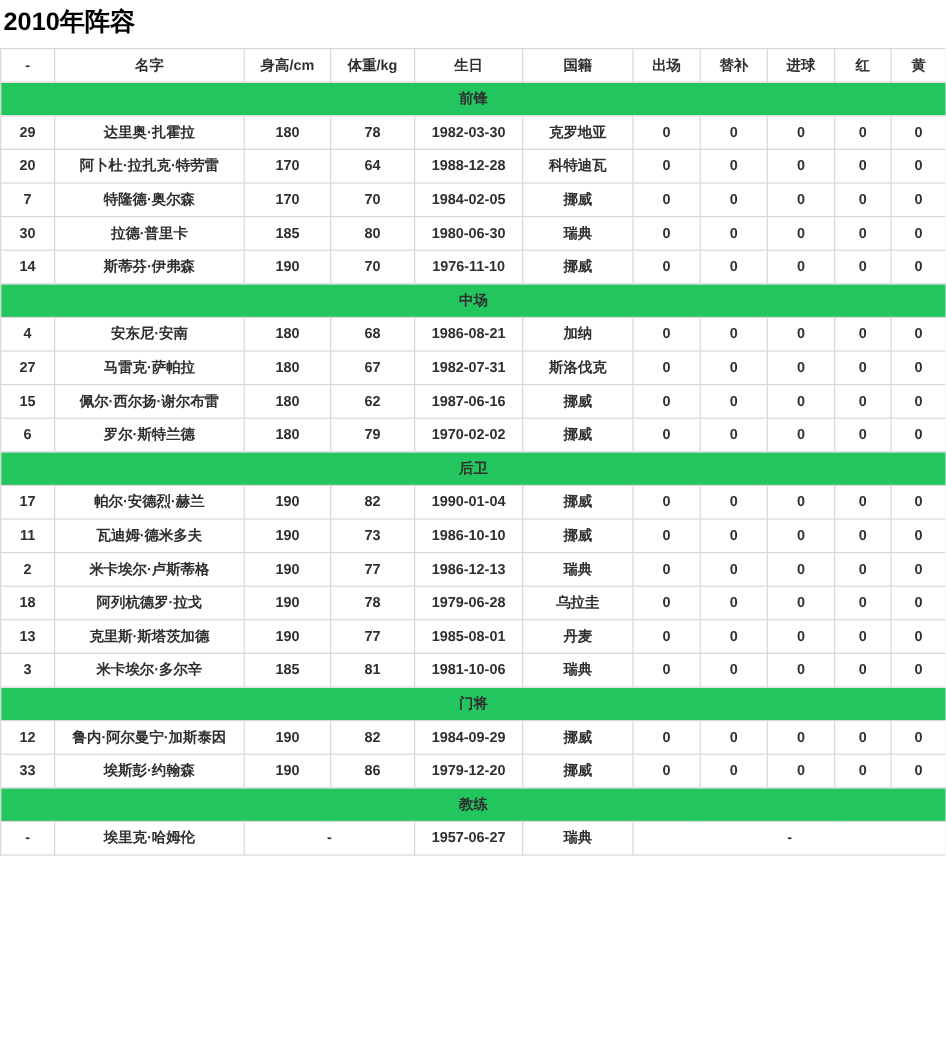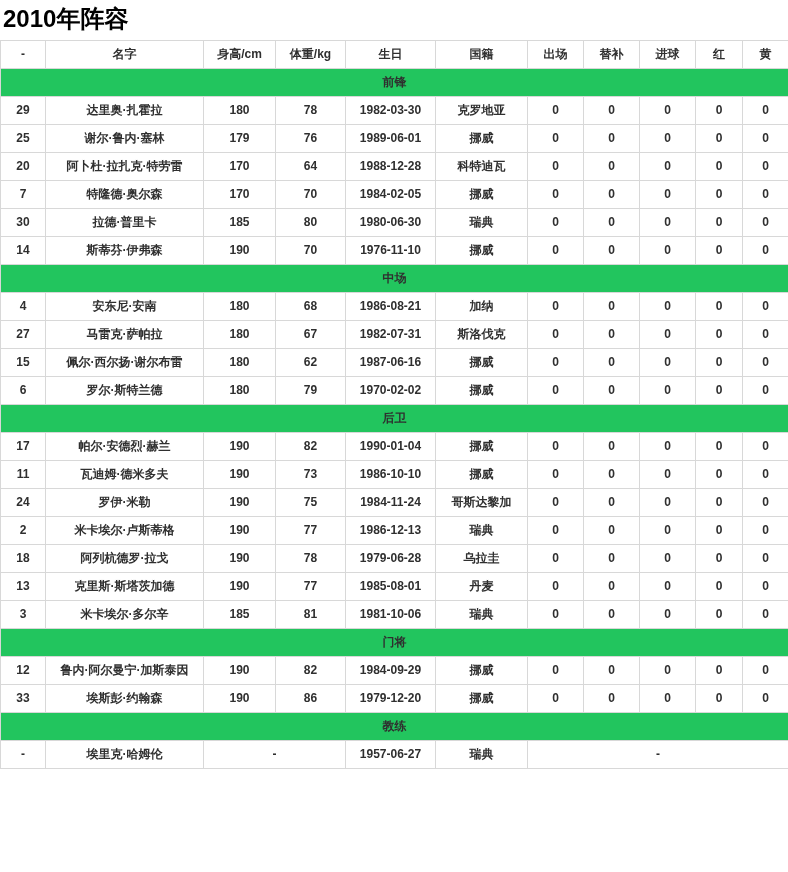--- a/index.html
+++ b/index.html
@@ -5,21 +5,21 @@
   html, body {
     margin: 0;
     padding: 0;
     background: #ffffff;
     width: 788px;
     height: 872px;
     overflow: hidden;
     font-family: "Liberation Sans", "DejaVu Sans", sans-serif;
   }
   h1.page-title {
-    font-size: 24px;
+    font-size: 21px;
     line-height: 22px;
     font-weight: bold;
     color: #000000;
     margin: 8px 0 10px 3px;
   }
   table.squad {
     border-collapse: collapse;
     table-layout: fixed;
     width: 788px;
   }
@@ -85,33 +85,20 @@
         <td>78</td>
         <td>1982-03-30</td>
         <td>克罗地亚</td>
         <td>0</td>
         <td>0</td>
         <td>0</td>
         <td>0</td>
         <td>0</td>
       </tr>
       <tr>
-        <td>25</td>
-        <td>谢尔·鲁内·塞林</td>
-        <td>179</td>
-        <td>76</td>
-        <td>1989-06-01</td>
-        <td>挪威</td>
-        <td>0</td>
-        <td>0</td>
-        <td>0</td>
-        <td>0</td>
-        <td>0</td>
-      </tr>
-      <tr>
         <td>20</td>
         <td>阿卜杜·拉扎克·特劳雷</td>
         <td>170</td>
         <td>64</td>
         <td>1988-12-28</td>
         <td>科特迪瓦</td>
         <td>0</td>
         <td>0</td>
         <td>0</td>
         <td>0</td>
@@ -234,33 +221,20 @@
         <td>73</td>
         <td>1986-10-10</td>
         <td>挪威</td>
         <td>0</td>
         <td>0</td>
         <td>0</td>
         <td>0</td>
         <td>0</td>
       </tr>
       <tr>
-        <td>24</td>
-        <td>罗伊·米勒</td>
-        <td>190</td>
-        <td>75</td>
-        <td>1984-11-24</td>
-        <td>哥斯达黎加</td>
-        <td>0</td>
-        <td>0</td>
-        <td>0</td>
-        <td>0</td>
-        <td>0</td>
-      </tr>
-      <tr>
         <td>2</td>
         <td>米卡埃尔·卢斯蒂格</td>
         <td>190</td>
         <td>77</td>
         <td>1986-12-13</td>
         <td>瑞典</td>
         <td>0</td>
         <td>0</td>
         <td>0</td>
         <td>0</td>

